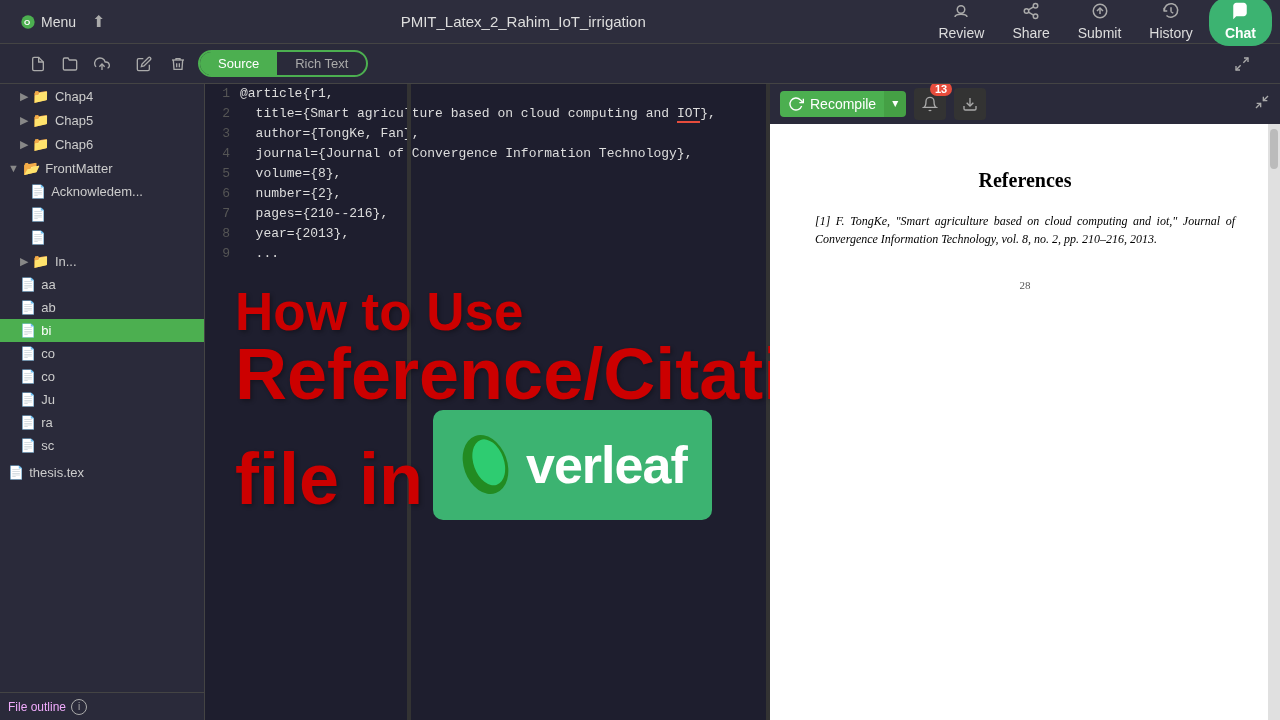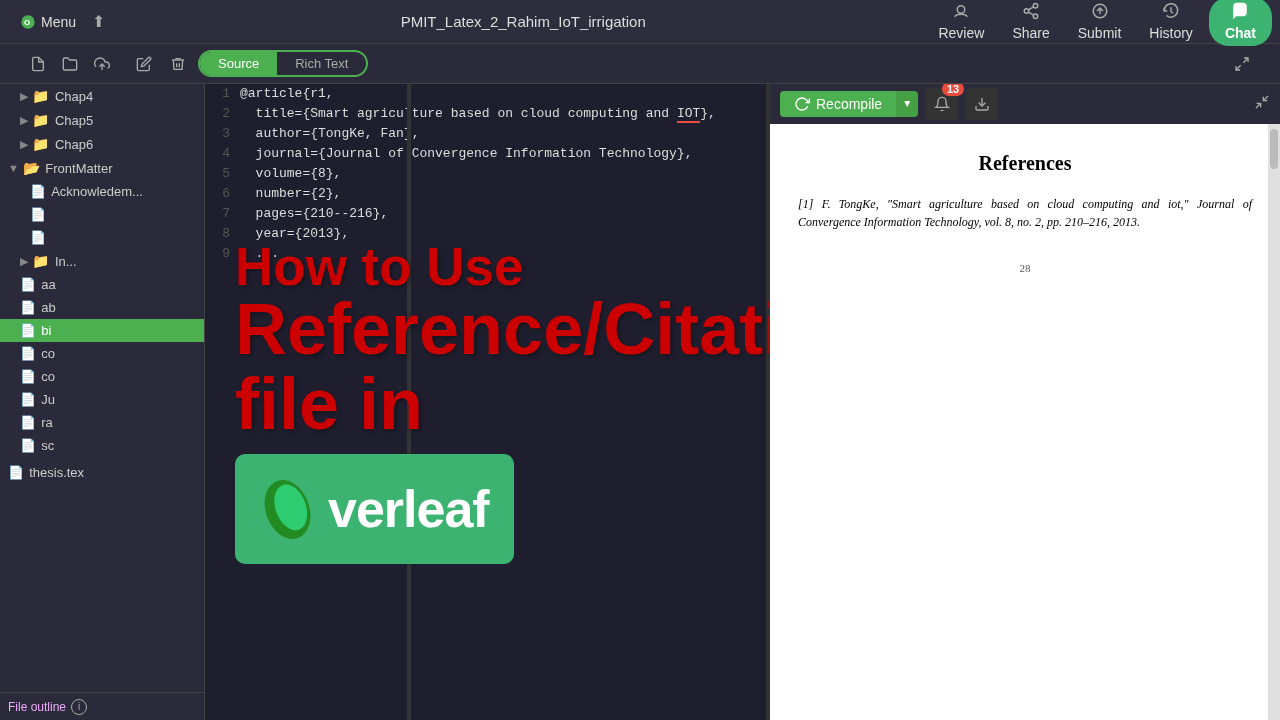--- a/index.html
+++ b/index.html
@@ -208,21 +208,21 @@
       background: #2a2a3a;
       padding: 0 10px;
       gap: 8px;
     }
     .recompile-btn {
       display: flex;
       align-items: center;
       gap: 6px;
       background: #4CAF50;
       color: white;
-      padding: 5px 14px;
+      padding: 5px 8px;
       border-radius: 4px 0 0 4px;
       font-size: 14px;
       font-weight: 500;
       cursor: pointer;
     }
     .recompile-dropdown {
       background: #45a045;
       color: white;
       padding: 5px 8px;
       cursor: pointer;
@@ -252,21 +252,21 @@
     .preview-spacer { flex: 1; }
     .preview-shrink {
       color: #aaa;
       cursor: pointer;
       font-size: 16px;
     }
     .preview-content {
       background: #fff;
       height: calc(100% - 40px);
       overflow-y: auto;
-      padding: 28px;
+      padding: 45px;
       position: relative;
     }
     .preview-content::-webkit-scrollbar { width: 8px; }
     .preview-content::-webkit-scrollbar-track { background: #e0e0e0; }
     .preview-content::-webkit-scrollbar-thumb { background: #aaa; border-radius: 3px; }
     .references-heading {
       font-size: 20px;
       font-weight: bold;
       text-align: center;
       margin-bottom: 20px;
@@ -318,24 +318,23 @@
     }
     .video-title-line3 {
       font-size: 72px;
       font-weight: bold;
       color: #cc0000;
       line-height: 1.1;
       text-shadow: 2px 2px 4px rgba(0,0,0,0.3);
     }
     .video-bottom {
       display: flex;
-      align-items: flex-start;
+      align-items: flex-end;
       gap: 10px;
       margin-top: 0px;
-      flex-direction: column;
     }
     .latex-text {
       font-size: 80px;
       font-weight: bold;
       color: #111;
       font-family: 'Times New Roman', serif;
       letter-spacing: -2px;
     }
     .overleaf-badge {
       background: #3cb371;

